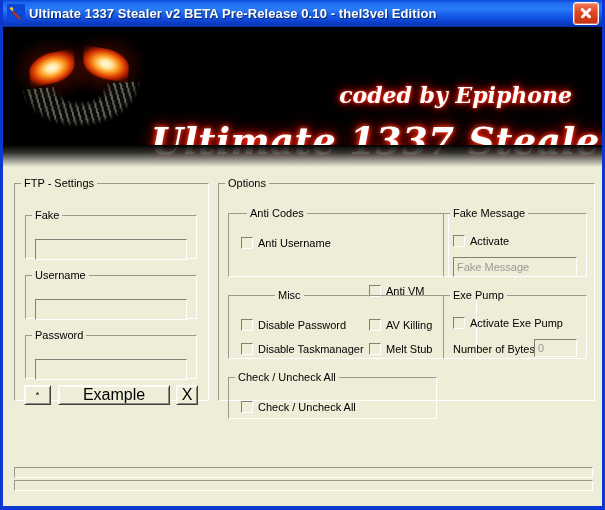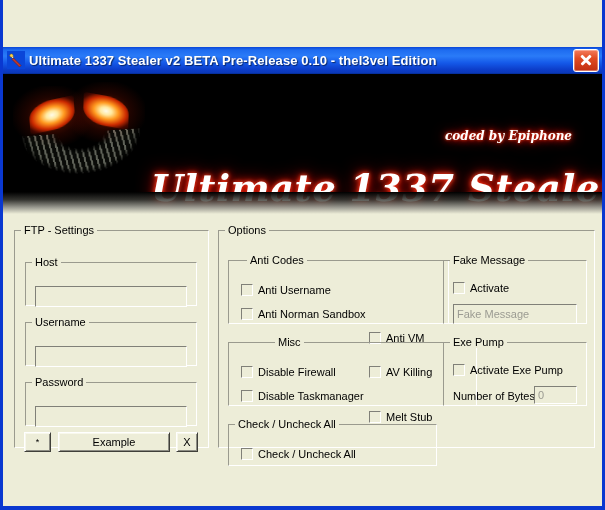--- a/index.html
+++ b/index.html
@@ -24,21 +24,20 @@
   
   .titlebar {
     height: 27px;
     background: linear-gradient(to bottom,
        #0A46D8 0%, #1E6CF0 12%, #2A7BF8 35%, #1458E8 62%, #0C3CC8 88%, #0A38B8 100%);
     display: flex;
     align-items: center;
     padding: 0 3px 0 4px;
     box-sizing: border-box;
     border-bottom: 1px solid #06309f;
-    margin-top: 47px;
   }
   .title-icon {
     width: 18px; height: 18px;
     flex: 0 0 18px;
     margin-right: 4px;
     position: relative;
   }
   .title-text {
     color: #ffffff;
     font-size: 13px;
@@ -121,21 +120,21 @@
     transform: rotate(-4deg);
     filter: blur(0.5px);
     opacity: 0.92;
   }
   .coded-by {
     position: absolute;
     right: 30px; top: 55px;
     font-family: "DejaVu Serif", serif;
     font-style: italic;
     font-weight: bold;
-    font-size: 12px;
+    font-size: 22px;
     color: #ffffff;
     text-shadow: 0 0 7px #ff1500, 0 0 13px #c00000, 0 0 3px #ff6a40;
     white-space: nowrap;
   }
   .logo-text {
     position: absolute;
     left: 148px; top: 92px;
     font-family: "DejaVu Serif", serif;
     font-style: italic;
     font-weight: bold;
@@ -205,21 +204,21 @@
   .chk .lbl { font-size: 11px; color: #000; }
 
   .btn {
     position: absolute;
     box-sizing: border-box;
     background: #EDEDD8;
     border: 1px solid;
     border-color: #ffffff #40403a #40403a #ffffff;
     box-shadow: inset 1px 1px 0 #f8f8ec, inset -1px -1px 0 #8d8d84;
     font-family: "Liberation Sans", sans-serif;
-    font-size: 11px;
+    font-size: 16px;
     color: #000;
     display: flex;
     align-items: center;
     justify-content: center;
     cursor: pointer;
     padding: 0;
   }
   .btn.default {
     border: 2px solid #000000;
     box-shadow: none;
@@ -271,21 +270,21 @@
     <div class="logo-text">Ultimate 1337 Stealer v2</div>
     <div class="banner-fade"></div>
   </div>
 
   <div class="body">
 
     <fieldset class="gb" style="left:11px; top:10px; width:193px; height:222px;">
       <legend>FTP - Settings</legend>
 
       <fieldset class="gb" style="left:10px; top:20px; width:170px; height:48px;">
-        <legend>Host</legend>
+        <legend>Fake</legend>
         <input class="tbox" style="left: 9px; top: 18px; width: 152px; height: 21px;" type="text" value="">
       </fieldset>
 
       <fieldset class="gb" style="left:10px; top:80px; width:170px; height:48px;">
         <legend>Username</legend>
         <input class="tbox" style="left: 9px; top: 18px; width: 152px; height: 21px;" type="text" value="">
       </fieldset>
 
       <fieldset class="gb" style="left:10px; top:140px; width:170px; height:48px;">
         <legend>Password</legend>
@@ -303,41 +302,37 @@
       <fieldset class="gb" style="left:9px; top:18px; width:207px; height:68px;padding-left:12px;">
         <legend>Anti Codes</legend>
         <label class="chk" style="left:12px; top:18px;">
           <span class="box"></span>
           <span class="lbl">Anti Username</span>
         </label>
         <label class="chk" style="left:140px; top:18px;margin-top:48px;">
           <span class="box"></span>
           <span class="lbl">Anti VM</span>
         </label>
-        <label class="chk" style="left:12px; top:42px;">
-          <span class="box"></span>
-          <span class="lbl">Anti Norman Sandbox</span>
-        </label>
       </fieldset>
 
       <fieldset class="gb" style="left:9px; top:100px; width:207px; height:68px;padding-left:40px;">
         <legend>Misc</legend>
         <label class="chk" style="left:12px; top:18px;">
           <span class="box"></span>
-          <span class="lbl">Disable Firewall</span>
+          <span class="lbl">Disable Password</span>
         </label>
         <label class="chk" style="left:140px; top:18px;">
           <span class="box"></span>
           <span class="lbl">AV Killing</span>
         </label>
         <label class="chk" style="left:12px; top:42px;">
           <span class="box"></span>
           <span class="lbl">Disable Taskmanager</span>
         </label>
-        <label class="chk" style="left:140px; top:42px;margin-top:21px;">
+        <label class="chk" style="left:140px; top:42px;">
           <span class="box"></span>
           <span class="lbl">Melt Stub</span>
         </label>
       </fieldset>
 
       <fieldset class="gb" style="left:9px; top:182px; width:207px; height:46px;">
         <legend>Check / Uncheck All</legend>
         <label class="chk" style="left:12px; top:18px;">
           <span class="box"></span>
           <span class="lbl">Check / Uncheck All</span>

